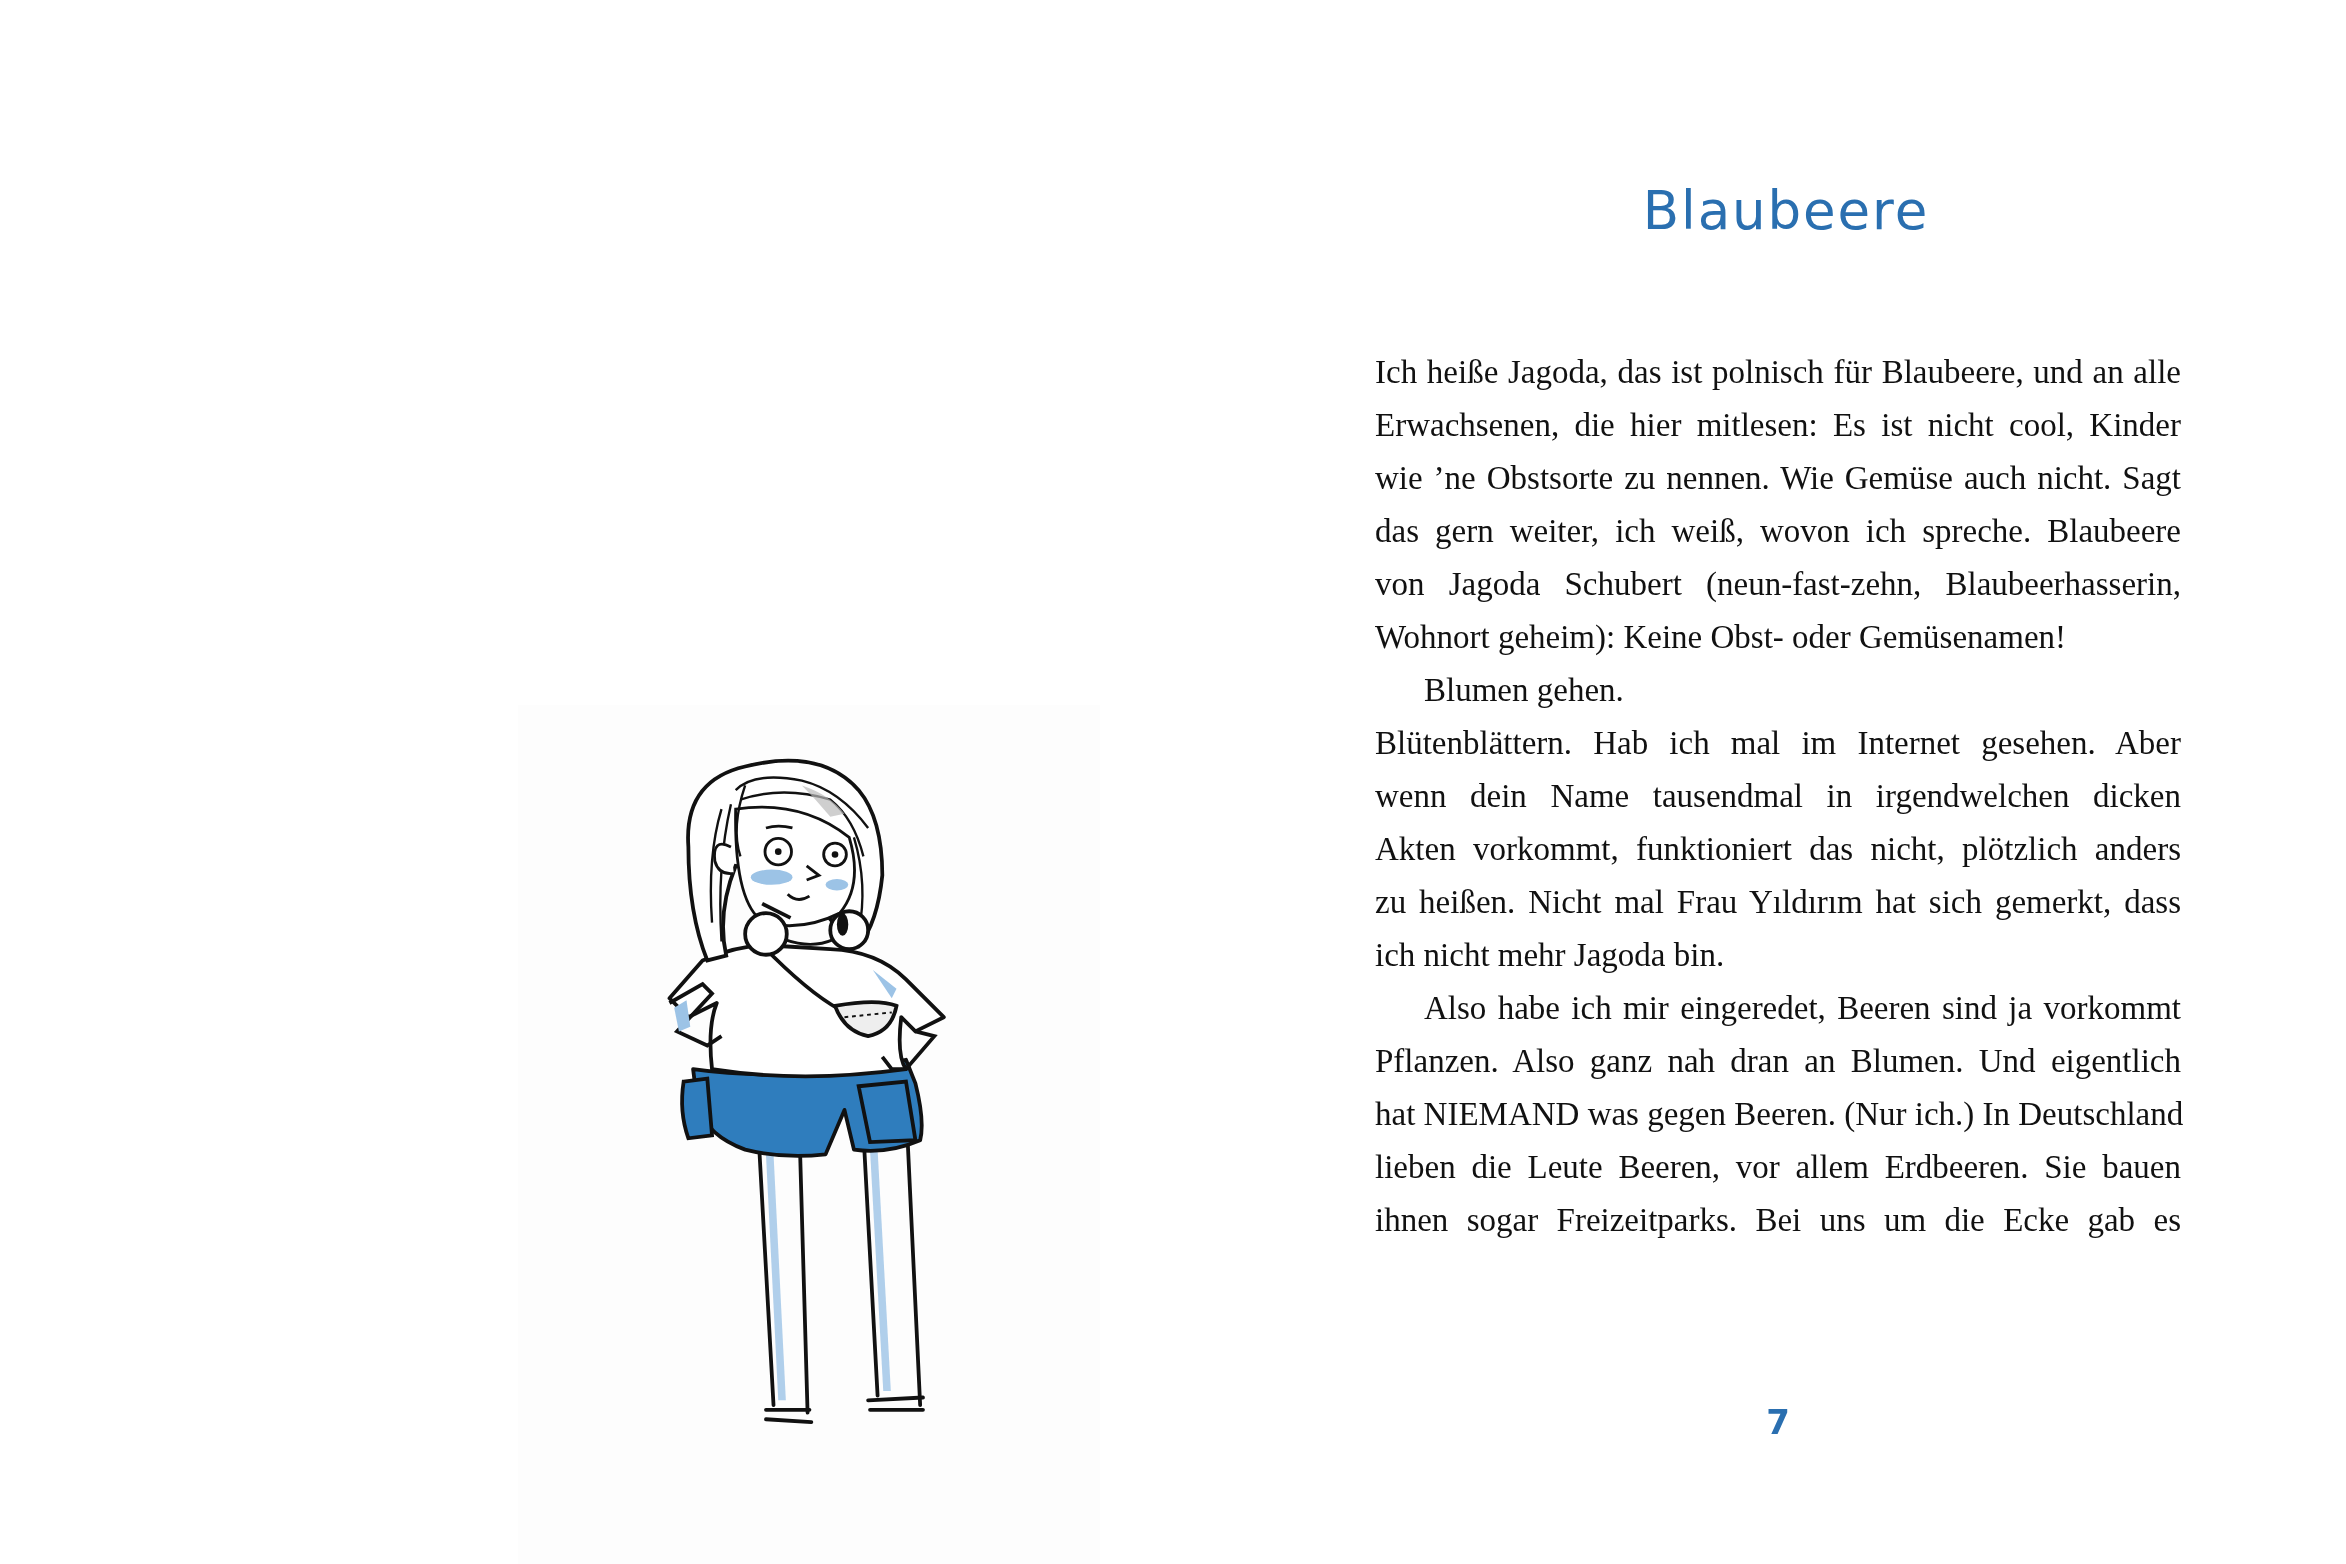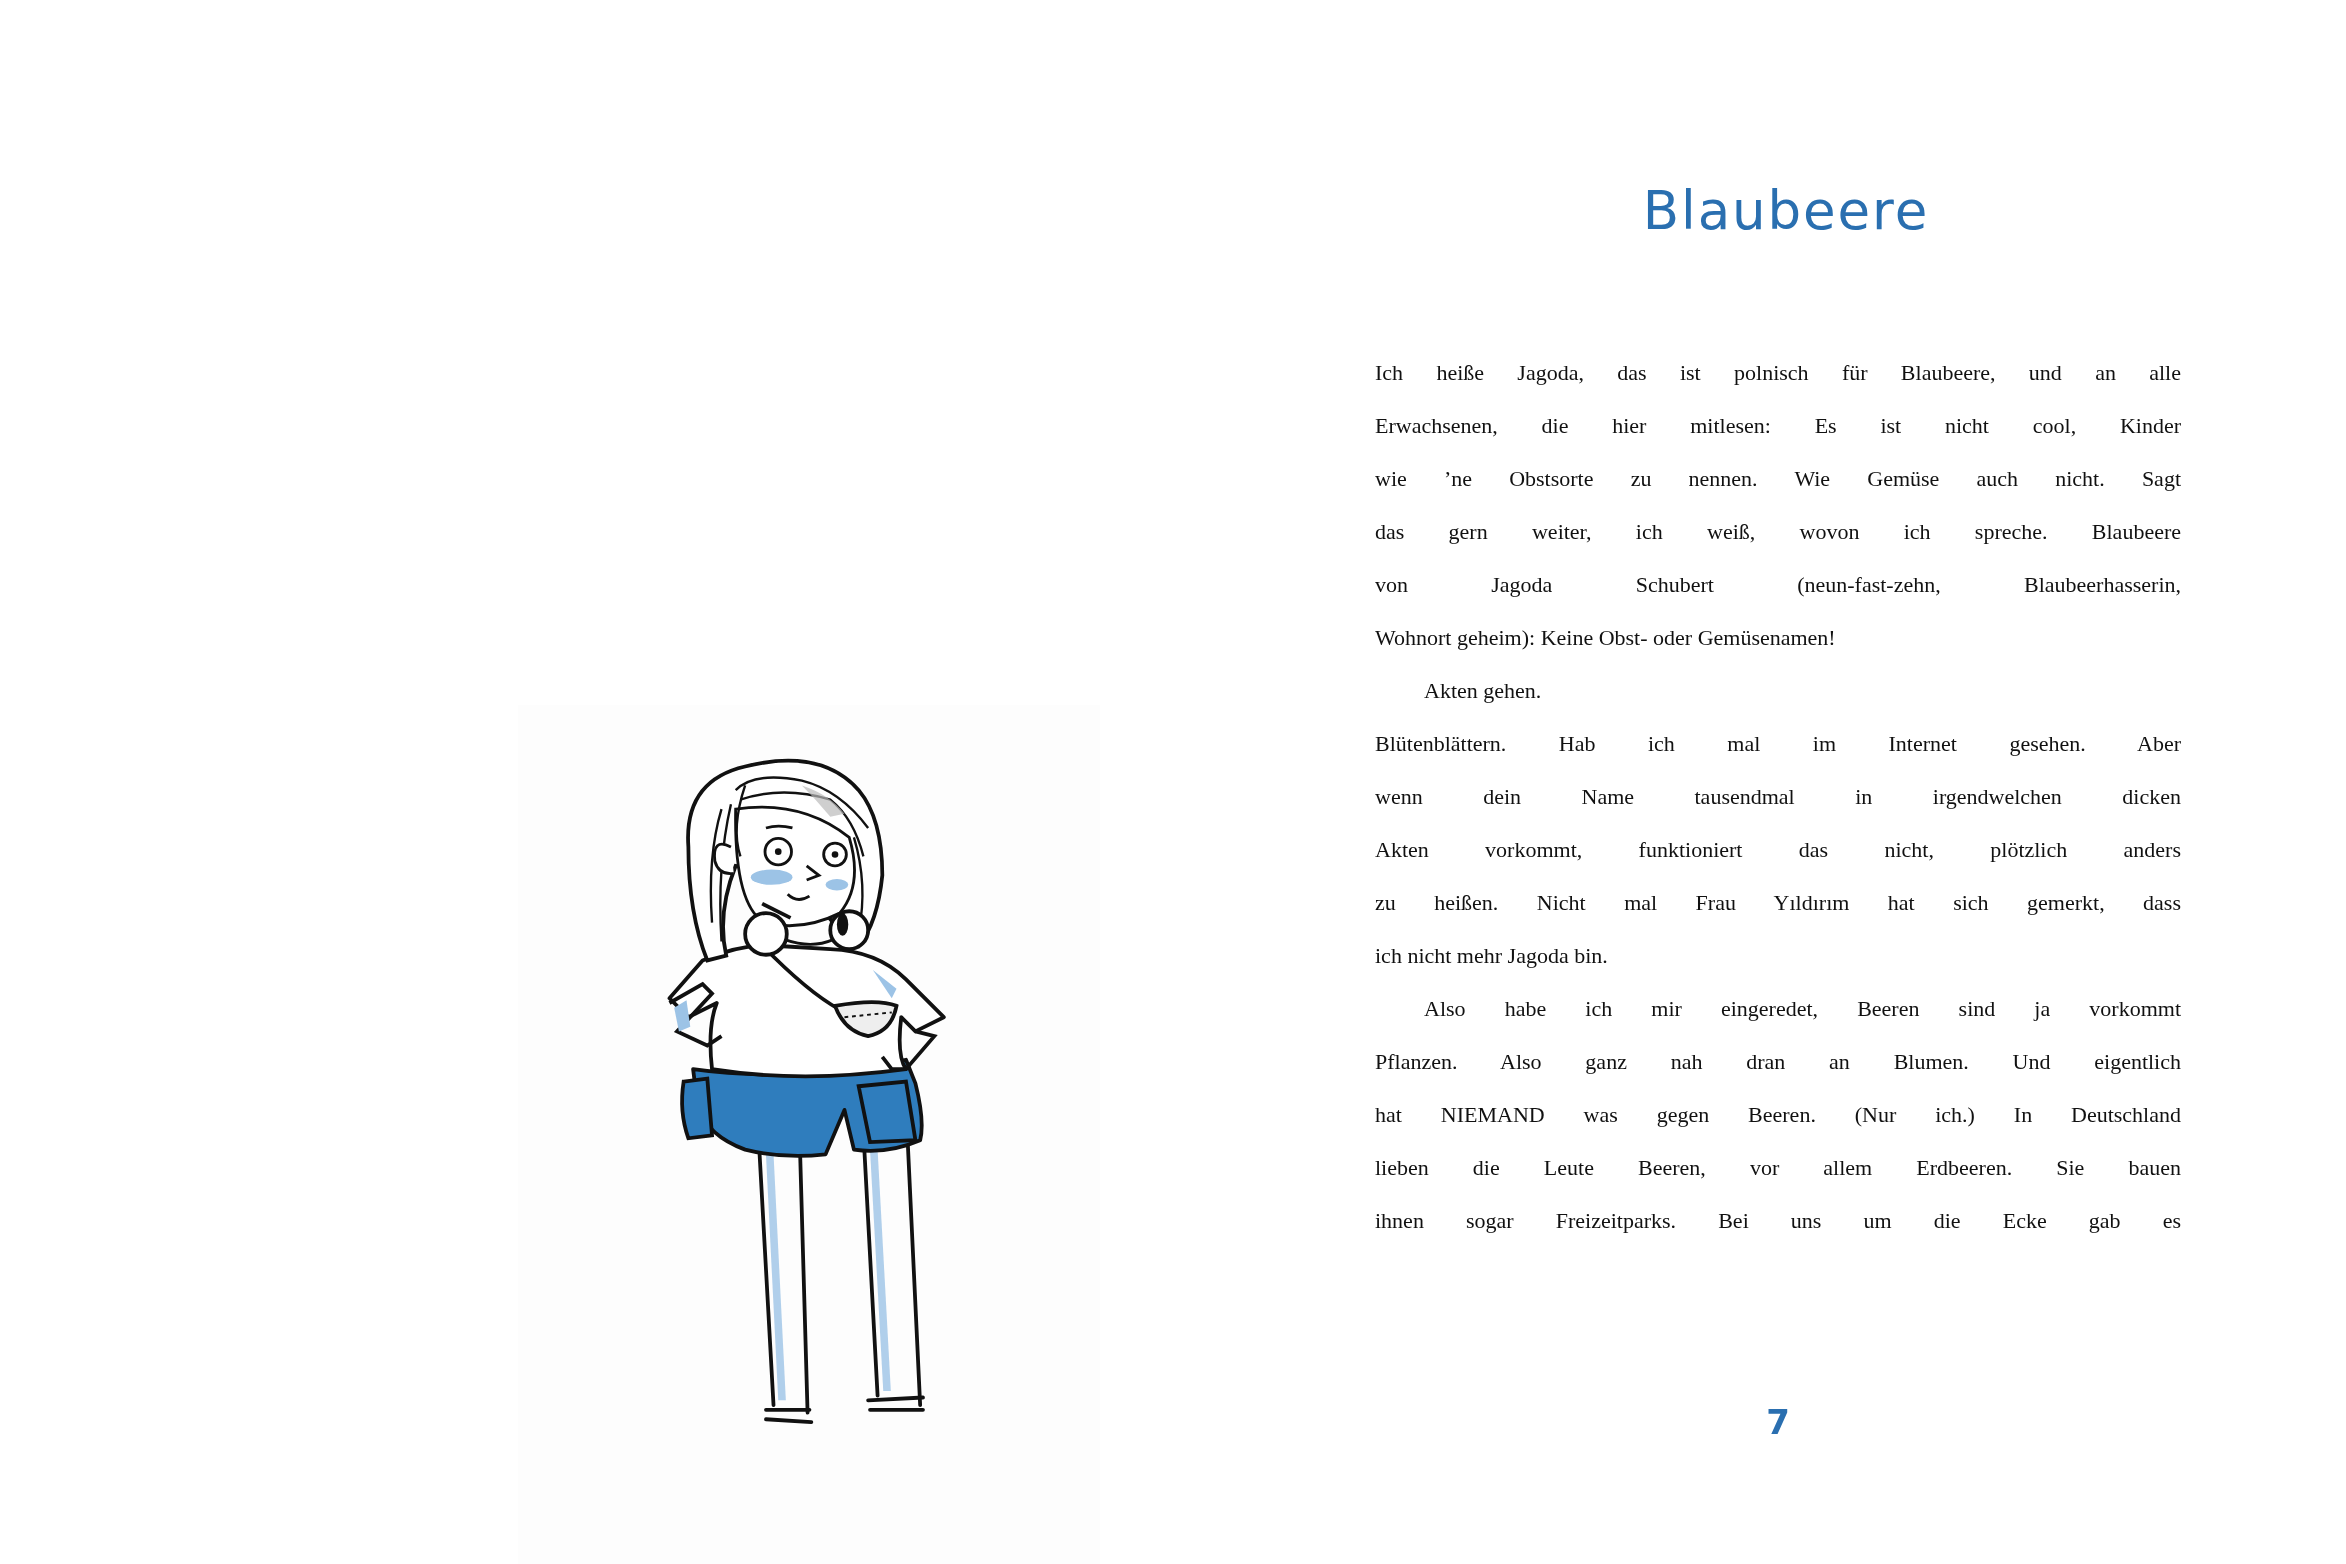--- a/index.html
+++ b/index.html
@@ -17,21 +17,21 @@
   }
   .illustration-box svg { position: absolute; left: 0; top: 0; width: 582px; height: 859px; }
 
   .chapter-title {
     position: absolute; left: 1375px; width: 806px; top: 172px; text-align: center;
     font-family: "DejaVu Sans", sans-serif; font-size: 53px; color: #2a6fb0;
     letter-spacing: 1.9px; font-weight: normal; margin: 8px;
   }
   .text-column {
     position: absolute; left: 1375px; top: 346px; width: 806px;
-    font-size: 22px; line-height: 53px; color: #111111;
+    font-size: 33px; line-height: 53px; color: #111111;
   }
   .line { display: block; white-space: nowrap; text-align: justify; text-align-last: justify; height: 53px; }
   .line.last { text-align-last: left; }
   .line.indent { padding-left: 49px; }
   .page-number {
     position: absolute; left: 1375px; width: 806px; top: 1402px; text-align: center;
     font-family: "DejaVu Sans", sans-serif; font-size: 34px; color: #2a6fb0; font-weight: bold;
   }
 </style>
 </head>
@@ -108,21 +108,21 @@
 
   <h1 class="chapter-title">Blaubeere</h1>
 
   <div class="text-column" id="text-column">
       <span class="line">Ich heiße Jagoda, das ist polnisch für Blaubeere, und an alle</span>
       <span class="line">Erwachsenen, die hier mitlesen: Es ist nicht cool, Kinder</span>
       <span class="line">wie ’ne Obstsorte zu nennen. Wie Gemüse auch nicht. Sagt</span>
       <span class="line">das gern weiter, ich weiß, wovon ich spreche. Blaubeere</span>
       <span class="line">von Jagoda Schubert (neun-fast-zehn, Blaubeerhasserin,</span>
       <span class="line last">Wohnort geheim): Keine Obst- oder Gemüsenamen!</span>
-      <span class="line indent last">Akten gehen.</span>
+      <span class="line indent last">Blumen gehen.</span>
       <span class="line">Blütenblättern. Hab ich mal im Internet gesehen. Aber</span>
       <span class="line">wenn dein Name tausendmal in irgendwelchen dicken</span>
       <span class="line">Akten vorkommt, funktioniert das nicht, plötzlich anders</span>
       <span class="line">zu heißen. Nicht mal Frau Yıldırım hat sich gemerkt, dass</span>
       <span class="line last">ich nicht mehr Jagoda bin.</span>
       <span class="line indent">Also habe ich mir eingeredet, Beeren sind ja vorkommt</span>
       <span class="line">Pflanzen. Also ganz nah dran an Blumen. Und eigentlich</span>
       <span class="line">hat NIEMAND was gegen Beeren. (Nur ich.) In Deutschland</span>
       <span class="line">lieben die Leute Beeren, vor allem Erdbeeren. Sie bauen</span>
       <span class="line">ihnen sogar Freizeitparks. Bei uns um die Ecke gab es</span>

